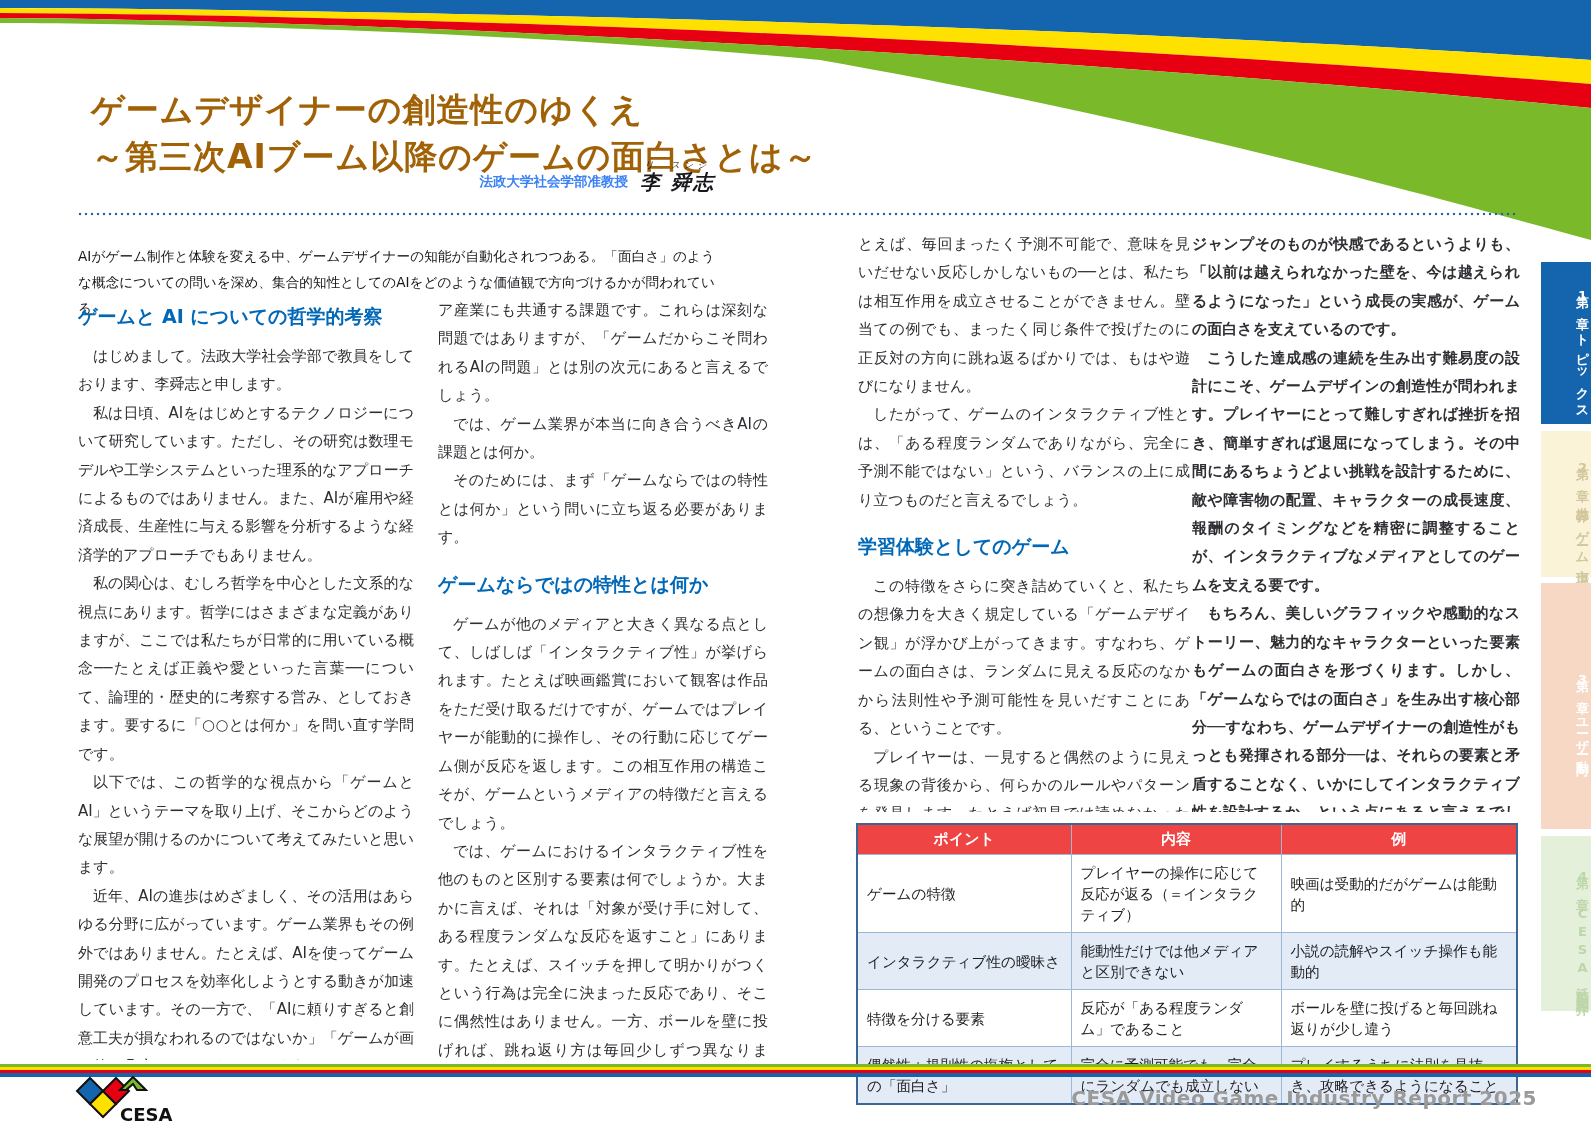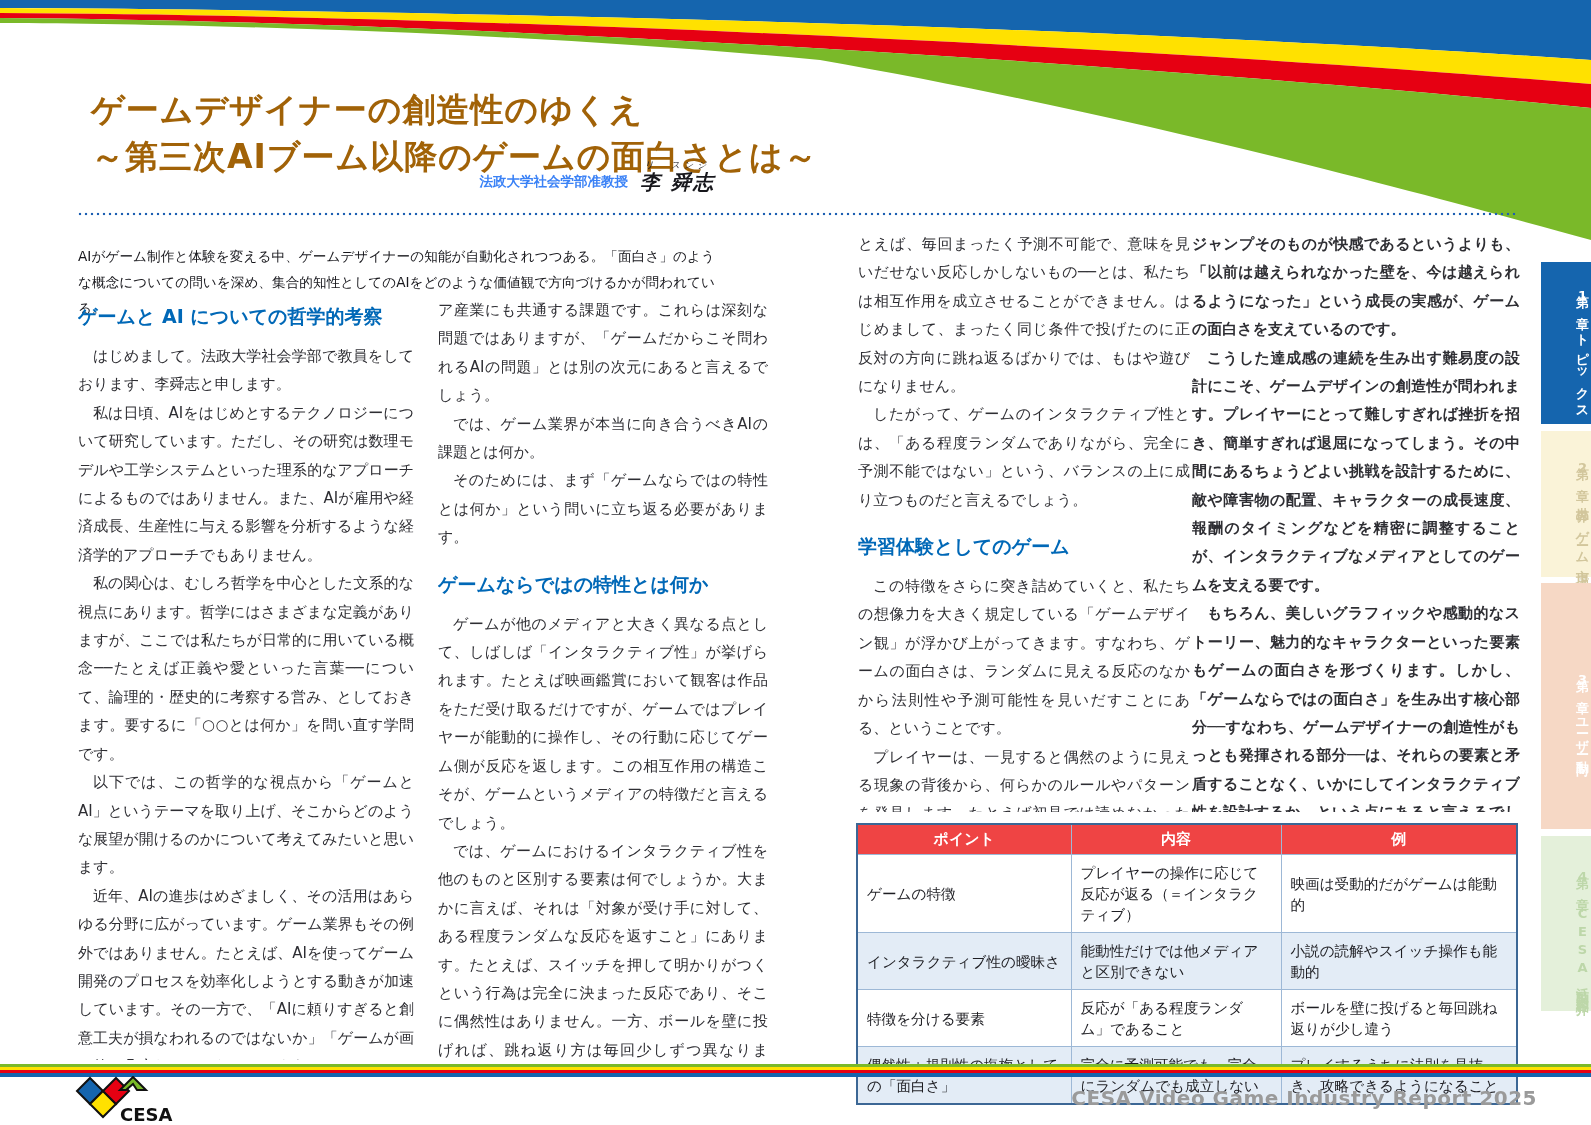--- a/index.html
+++ b/index.html
@@ -109,21 +109,21 @@
     </div>
   <div class="col" id="col2">
       <p class="body-p">ア産業にも共通する課題です。これらは深刻な問題ではありますが、「ゲームだからこそ問われるAIの問題」とは別の次元にあると言えるでしょう。</p>
       <p class="body-p ind">では、ゲーム業界が本当に向き合うべきAIの課題とは何か。</p>
       <p class="body-p ind">そのためには、まず「ゲームならではの特性とは何か」という問いに立ち返る必要があります。</p>
       <h3 class="col-heading">ゲームならではの特性とは何か</h3>
       <p class="body-p ind">ゲームが他のメディアと大きく異なる点として、しばしば「インタラクティブ性」が挙げられます。たとえば映画鑑賞において観客は作品をただ受け取るだけですが、ゲームではプレイヤーが能動的に操作し、その行動に応じてゲーム側が反応を返します。この相互作用の構造こそが、ゲームというメディアの特徴だと言えるでしょう。</p>
       <p class="body-p ind">では、ゲームにおけるインタラクティブ性を他のものと区別する要素は何でしょうか。大まかに言えば、それは「対象が受け手に対して、ある程度ランダムな反応を返すこと」にあります。たとえば、スイッチを押して明かりがつくという行為は完全に決まった反応であり、そこに偶然性はありません。一方、ボールを壁に投げれば、跳ね返り方は毎回少しずつ異なります。右にそれたり、思ったより強く跳ね返ったりする。そこにこそゲーム的な「面白さ」が宿ります。</p>
     </div>
   <div class="col" id="col3">
-      <p class="body-p">とえば、毎回まったく予測不可能で、意味を見いだせない反応しかしないもの──とは、私たちは相互作用を成立させることができません。はじめまして、まったく同じ条件で投げたのに正反対の方向に跳ね返るばかりでは、もはや遊びになりません。</p>
+      <p class="body-p">とえば、毎回まったく予測不可能で、意味を見いだせない反応しかしないもの──とは、私たちは相互作用を成立させることができません。壁当ての例でも、まったく同じ条件で投げたのに正反対の方向に跳ね返るばかりでは、もはや遊びになりません。</p>
       <p class="body-p ind">したがって、ゲームのインタラクティブ性とは、「ある程度ランダムでありながら、完全に予測不能ではない」という、バランスの上に成り立つものだと言えるでしょう。</p>
       <h3 class="col-heading">学習体験としてのゲーム</h3>
       <p class="body-p ind">この特徴をさらに突き詰めていくと、私たちの想像力を大きく規定している「ゲームデザイン観」が浮かび上がってきます。すなわち、ゲームの面白さは、ランダムに見える反応のなかから法則性や予測可能性を見いだすことにある、ということです。</p>
       <p class="body-p ind">プレイヤーは、一見すると偶然のように見える現象の背後から、何らかのルールやパターンを発見します。たとえば初見では読めなかった敵の動きも、繰り返しプレイするうちにその法則を見抜き、ついには攻略できるようになる。その過程にこそ、ゲームの醍醐味があるのです。つまり、ゲームプレイとは本質的に学習体験だと言えるかもしれません。</p>
     </div>
   <div class="col" id="col4">
       <p class="body-p">ジャンプそのものが快感であるというよりも、「以前は越えられなかった壁を、今は越えられるようになった」という成長の実感が、ゲームの面白さを支えているのです。</p>
       <p class="body-p ind">こうした達成感の連続を生み出す難易度の設計にこそ、ゲームデザインの創造性が問われます。プレイヤーにとって難しすぎれば挫折を招き、簡単すぎれば退屈になってしまう。その中間にあるちょうどよい挑戦を設計するために、敵や障害物の配置、キャラクターの成長速度、報酬のタイミングなどを精密に調整することが、インタラクティブなメディアとしてのゲームを支える要です。</p>
       <p class="body-p ind">もちろん、美しいグラフィックや感動的なストーリー、魅力的なキャラクターといった要素もゲームの面白さを形づくります。しかし、「ゲームならではの面白さ」を生み出す核心部分──すなわち、ゲームデザイナーの創造性がもっとも発揮される部分──は、それらの要素と矛盾することなく、いかにしてインタラクティブ性を設計するか、という点にあると言えるでしょう。</p>
     </div>

